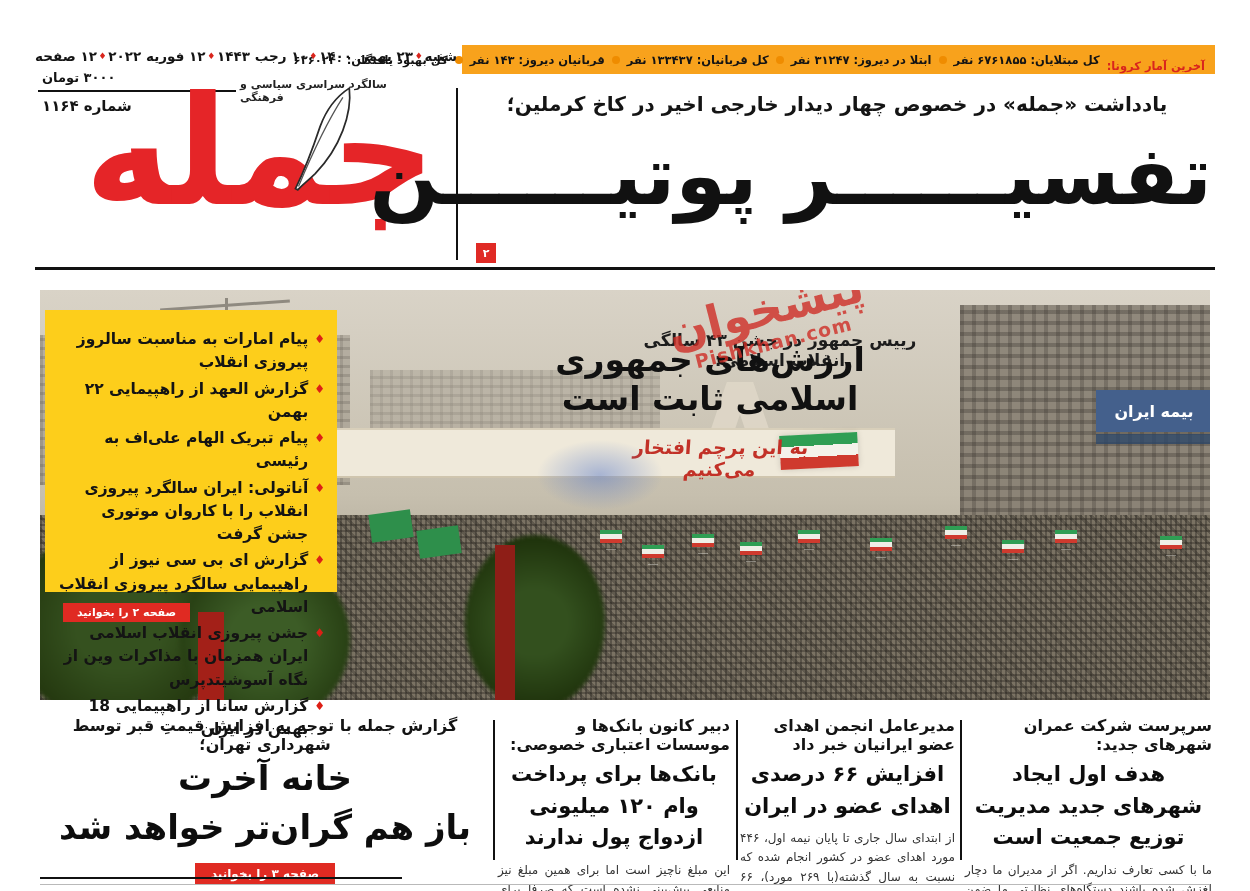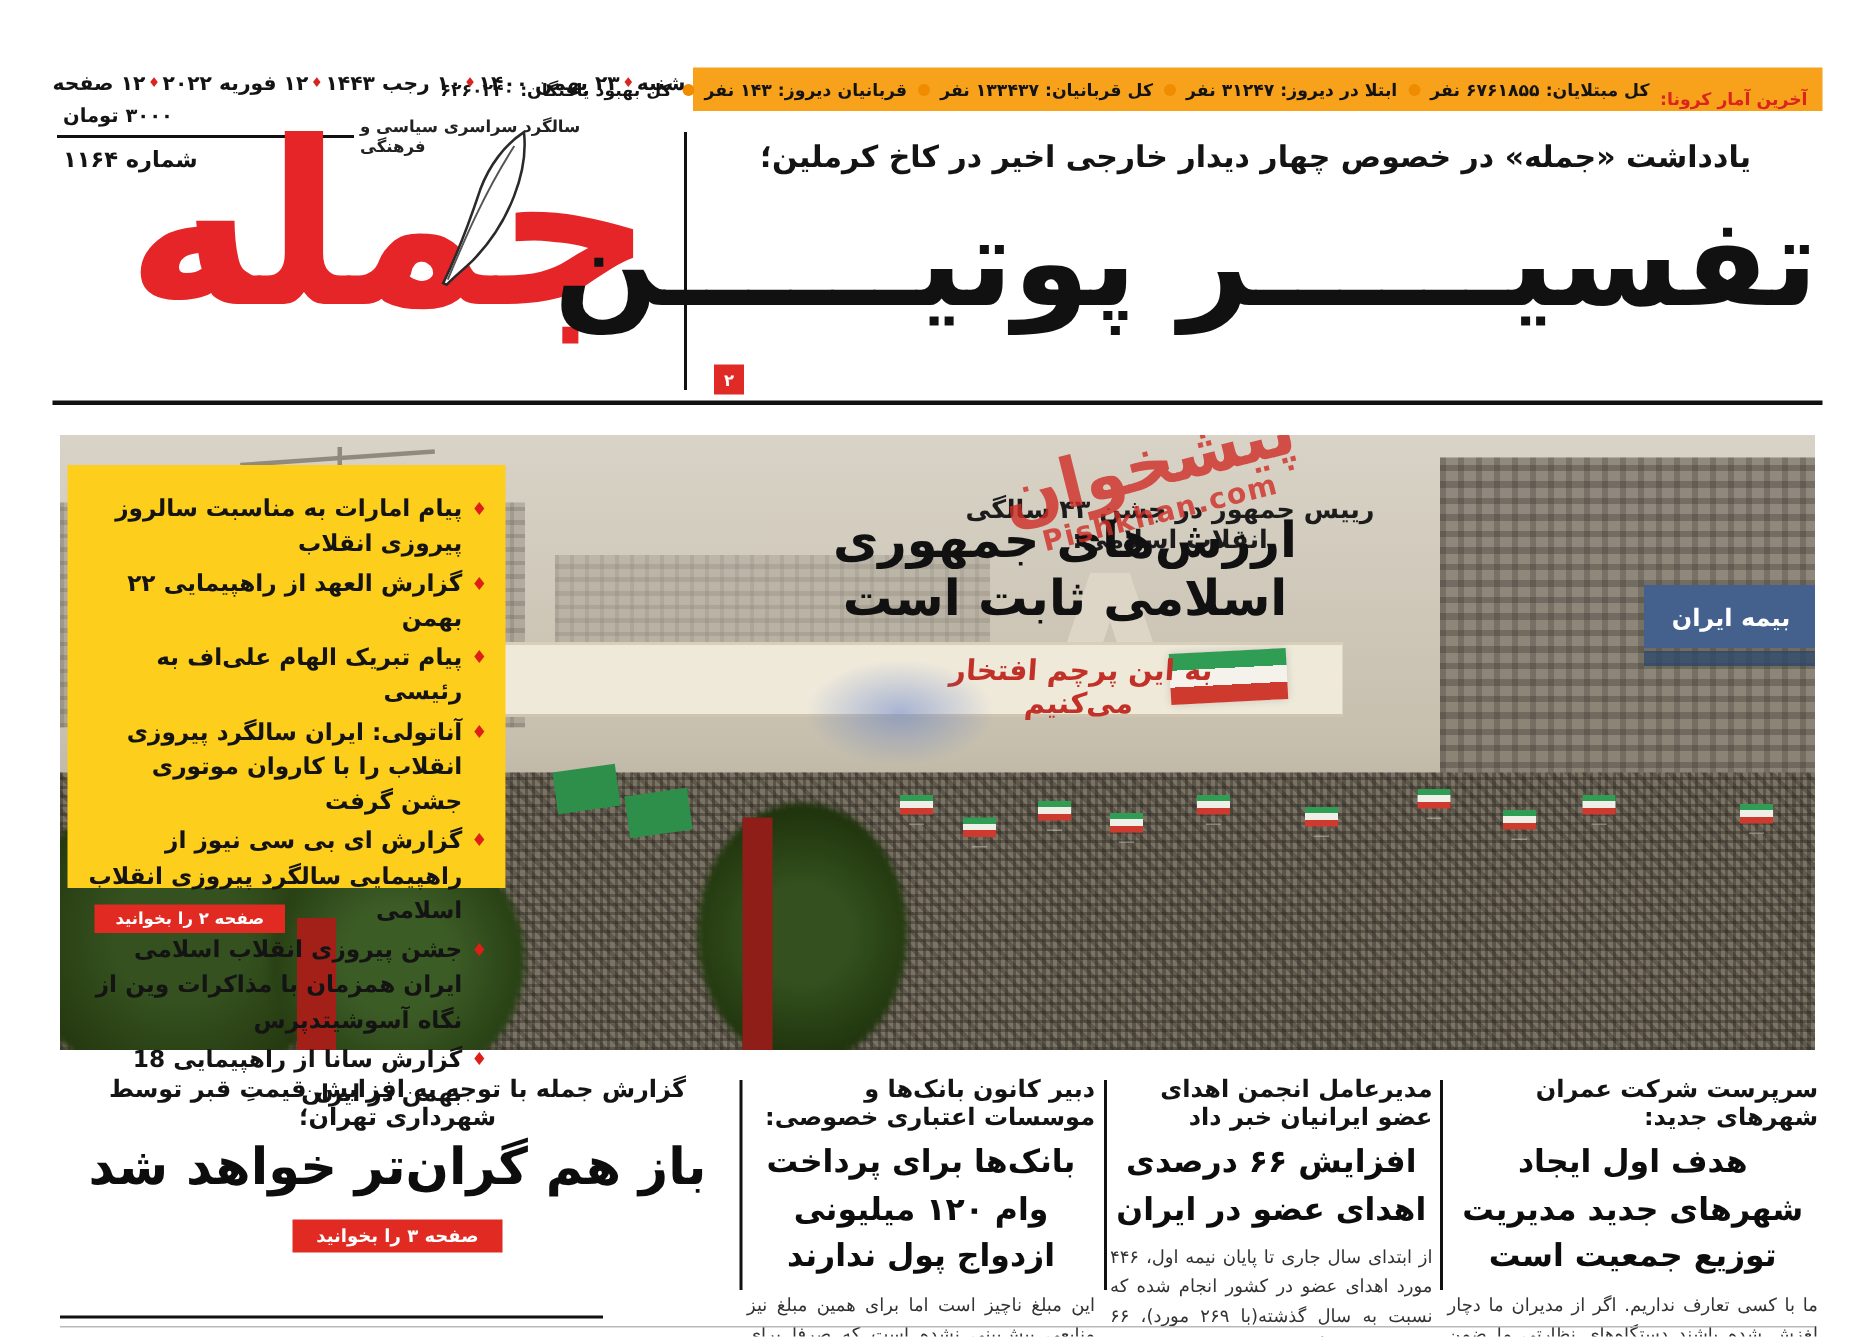--- a/index.html
+++ b/index.html
@@ -262,19 +262,20 @@
 
   <div class="abs article" id="a3">
     <div class="art-kicker">دبیر کانون بانک‌ها و موسسات اعتباری خصوصی:</div>
     <div class="art-title">بانک‌ها برای پرداخت وام ۱۲۰ میلیونی ازدواج پول ندارند</div>
     <div class="art-body">این مبلغ ناچیز است اما برای همین مبلغ نیز منابعی پیش‌بینی نشده است که صرفا برای متقاضیان توقع ایجاد می‌کند و بانک‌ها را به دلیل کمبود منابع با مشکل مواجه خواهند کرد</div>
 
   </div>
 
   <div class="abs article" id="a4">
     <div class="art-kicker">گزارش جمله با توجه به افزایش قیمتِ قبر توسط شهرداری تهران؛</div>
+    <div class="big-line">خانه آخرت</div>
     <div class="big-line">باز هم گران‌تر خواهد شد</div>
     <div id="a4-label">صفحه ۳ را بخوانید</div>
   </div>
   <div class="abs" id="a4-rule"></div>
   <div class="abs" id="bottom-rule"></div>
 
 </div>
 
 </body></html>

